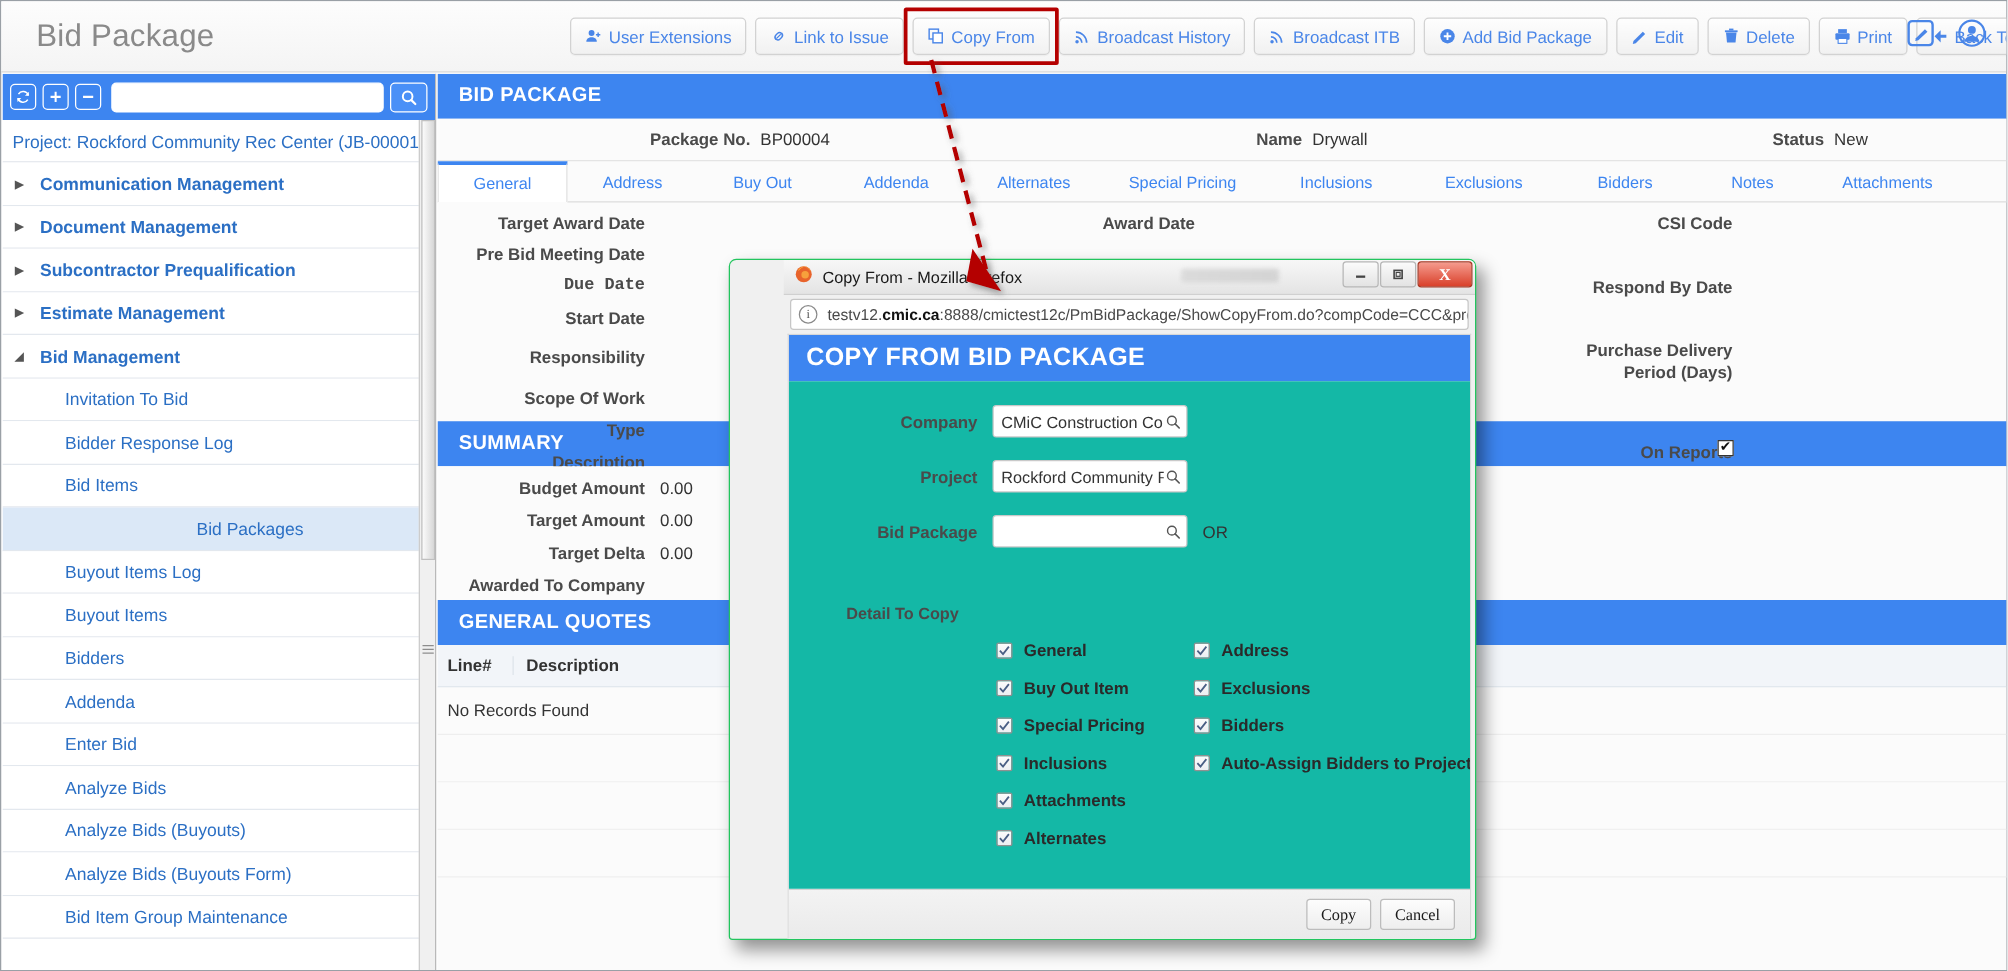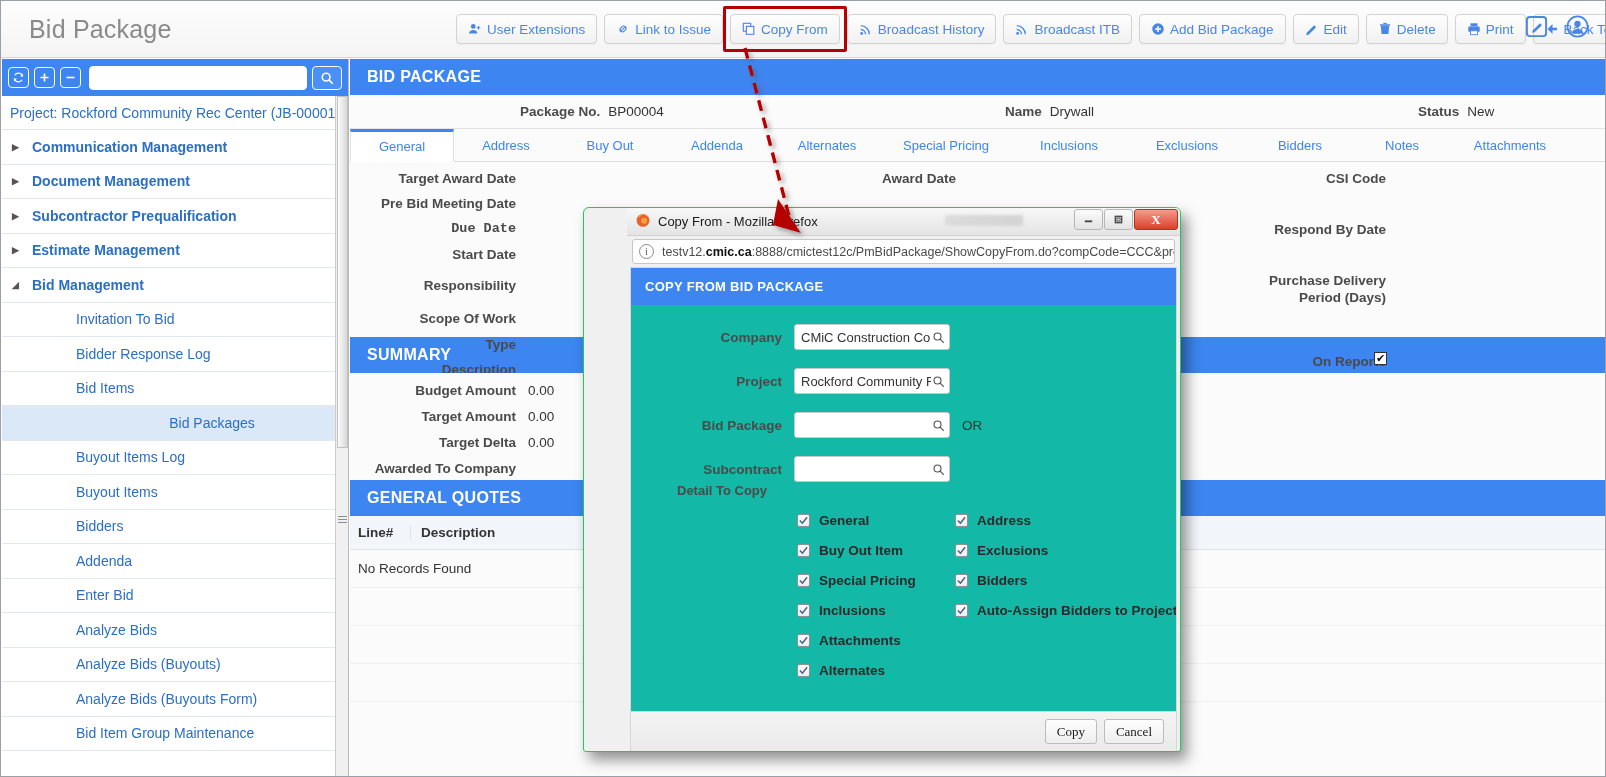--- a/index.html
+++ b/index.html
@@ -106,21 +106,21 @@
   .sb-project .caret { margin-left: 6px; color:#9aa4b0; font-size:10px; }
   .sb-row {
     height: 34.5px; display: flex; align-items: center;
     border-bottom: 1px solid #e3e8ee; font-size: 14px;
     color: #2b6fc4; cursor: pointer; background:#fff;
   }
   .sb-row.group { font-weight: bold; padding-left: 10px; }
   .sb-row.group .tri {
     width: 14px; display:inline-block; color:#555; font-size:9px; margin-right: 6px;
   }
-  .sb-row.child { padding-left: 74px; font-weight: 400; }
+  .sb-row.child { padding-left: 50px; font-weight: 400; }
   .sb-row.child.active { background: #dbe8f7; justify-content: center; }
   .sb-scroll {
     position: absolute; right: 0; top: 37px;
     width: 13px; height: 681px;
     background: #f0f0f0; border-left: 1px solid #ccc;
   }
   .sb-scroll .thumb {
     position:absolute; left:1px; top:0px; width:11px; height:352px;
     background: linear-gradient(to right,#fbfbfb,#d8d8d8);
     border: 1px solid #c0c0c0;
@@ -250,21 +250,21 @@
     font-family:"Liberation Sans", sans-serif;
   }
   .ff-urlbar .u b { color:#111; }
   .ff-body {
     flex: 1; background:#fff; margin: 3px 3px 0 3px;
     border:1px solid #d7d7d7; border-bottom:none;
     display:flex; flex-direction:column; overflow:hidden;
   }
   .dlg-bar {
     height: 37px; flex:0 0 37px; background: #3d85f0;
-    color:#fff; font-size:13px; font-weight:bold;
+    color:#fff; font-size:20px; font-weight:bold;
     display:flex; align-items:center; padding-left: 14px; letter-spacing:.3px;
   }
   .dlg-form { flex:1; background:#14b8a6; position:relative; padding-top: 10px; }
   .frow { display:flex; align-items:center; height: 44px; }
   .frow .flbl {
     width: 163px; text-align:right; padding-right: 12px;
     font-size: 13.5px; font-weight:bold; color:#4a4a4a;
   }
   .lookup {
     width: 156px; height: 26px; background:#fff;
@@ -756,32 +756,20 @@
             <span class="mag">
               <svg width="13" height="13" viewBox="0 0 16 16">
                   <circle cx="6.8" cy="6.8" r="4.3" fill="none" stroke="#555" stroke-width="1.4"></circle>
                   <path d="M10 10 14 14" stroke="#555" stroke-width="1.6" stroke-linecap="round"></path>
                 </svg>
             </span>
           </div>
           <span class="or-txt">OR</span>
         </div>
 
-        <div class="frow">
-          <div class="flbl">Subcontract</div>
-          <div class="lookup">
-            <span class="lv"></span>
-            <span class="mag">
-              <svg width="13" height="13" viewBox="0 0 16 16">
-                  <circle cx="6.8" cy="6.8" r="4.3" fill="none" stroke="#555" stroke-width="1.4"></circle>
-                  <path d="M10 10 14 14" stroke="#555" stroke-width="1.6" stroke-linecap="round"></path>
-                </svg>
-            </span>
-          </div>
-        </div>
 
         <div class="detail-lbl">Detail To Copy</div>
 
         <div class="cb-grid">
           <div class="cbcol left">
             <div class="cbitem">
               <span class="cbx">
                   <svg width="9" height="9" viewBox="0 0 10 10">
                     <path d="M1 5 3.8 8 9 1.4" stroke="#4a5f85" stroke-width="1.6" fill="none"></path>
                   </svg>

